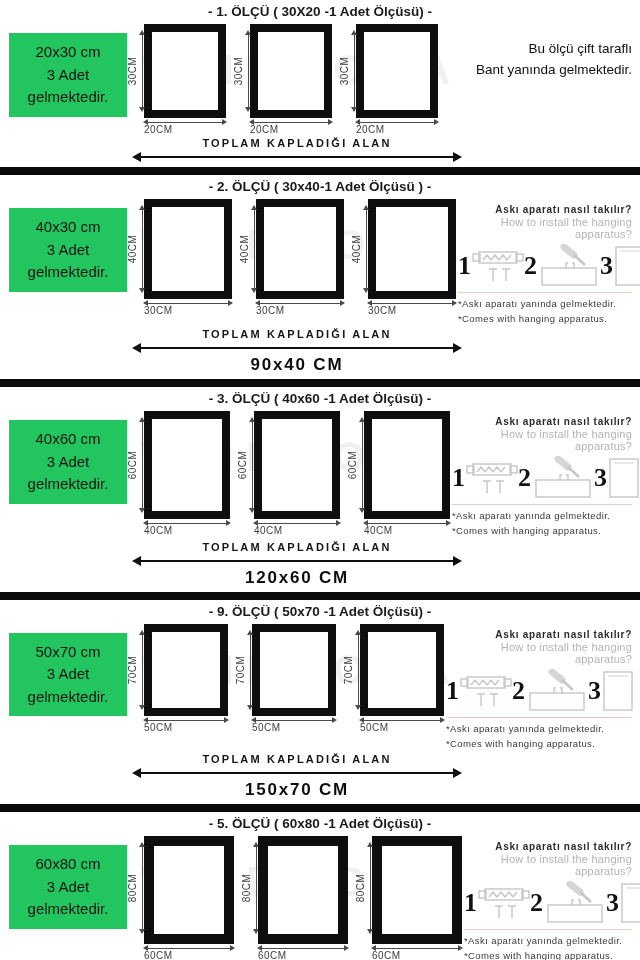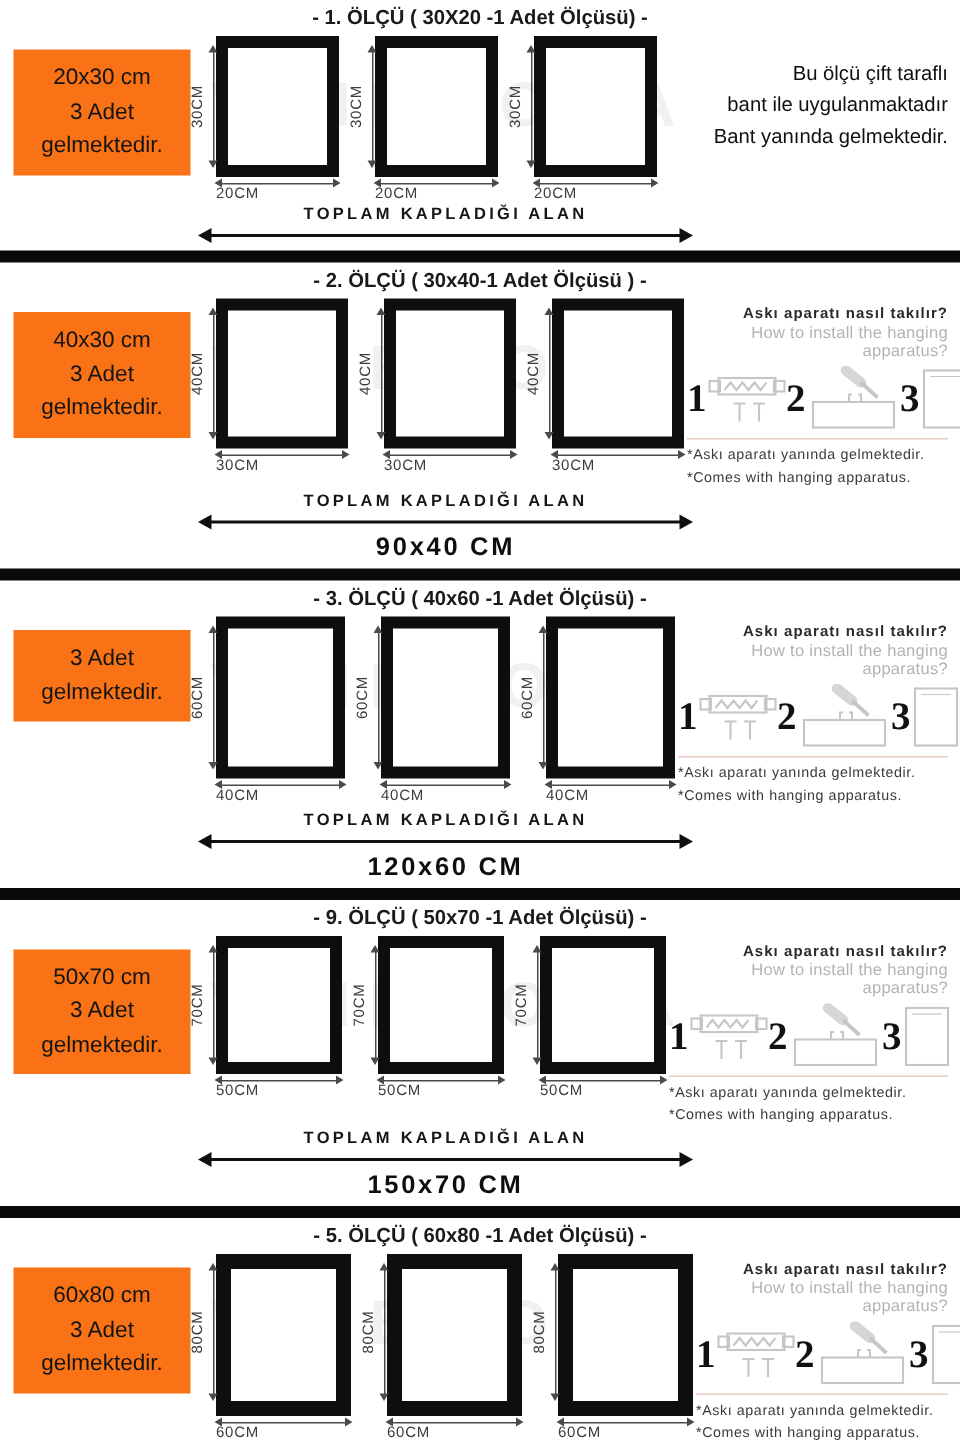--- a/index.html
+++ b/index.html
@@ -2,21 +2,21 @@
 <html><head>
 <meta charset="utf-8">
 <style>
   html,body{margin:0;padding:0;background:#fff;}
   body{width:640px;font-family:"Liberation Sans",sans-serif;color:#161616;-webkit-font-smoothing:antialiased;}
   .section{position:relative;overflow:hidden;}
   .wm{position:absolute;left:100px;top:46px;font-size:42px;font-weight:700;letter-spacing:12px;color:#000;opacity:0.05;white-space:nowrap;z-index:0;}
   .sec-title{position:relative;z-index:1;text-align:center;font-size:13.5px;font-weight:700;padding:4px 18px 2px;color:#1a1a1a;}
   .row{position:relative;z-index:1;display:flex;align-items:flex-start;padding:0 6px;}
   .badge-col{width:124px;flex:none;display:flex;justify-content:center;}
-  .badge{background:#f97316;width:110px;padding:8px 4px;margin-top:12px;text-align:center;font-size:15px;line-height:1.5;color:#141414;}
+  .badge{background:#22c55e;width:110px;padding:8px 4px;margin-top:12px;text-align:center;font-size:15px;line-height:1.5;color:#141414;}
   .frames{display:flex;gap:10px;flex:none;margin-top:3px;}
   .frame-unit{display:flex;}
   .vdim{width:14px;flex:none;position:relative;margin-top:8px;height:var(--fh);}
   .vdim .line{position:absolute;right:1px;top:2px;bottom:2px;width:1px;background:#4a4a4a;}
   .vdim .line::before{content:"";position:absolute;top:-4px;left:-3px;border:3.5px solid transparent;border-top:none;border-bottom:5px solid #4a4a4a;}
   .vdim .line::after{content:"";position:absolute;bottom:-4px;left:-3px;border:3.5px solid transparent;border-bottom:none;border-top:5px solid #4a4a4a;}
   .vlbl{position:absolute;top:50%;left:calc(50% - 5px);transform:translate(-50%,-50%) rotate(-90deg);font-size:10px;color:#3d3d3d;letter-spacing:0.5px;white-space:nowrap;}
   .fcol{display:flex;flex-direction:column;}
   .frame{width:var(--fw);height:var(--fh);border:var(--bw,8px) solid #0e0e0e;background:#fff;}
   .hdim{position:relative;height:16px;margin-top:1px;width:calc(var(--fw) + var(--bw,8px)*2);}
@@ -100,21 +100,20 @@
         <div class="hdim">
               <i class="line"></i>
               <span class="hlbl">20CM</span>
             </div>
           </div>
       </div>
     </div>
     <div class="right-col">
       <div class="tape">
         <div>Bu ölçü çift taraflı</div>
-        <div>bant ile uygulanmaktadır</div>
         <div>Bant yanında gelmektedir.</div>
       </div>
     </div>
   </div>
   <div class="total">
     <div class="total-label">TOPLAM KAPLADIĞI ALAN</div>
     <div class="tarrow">
         <i class="tline"></i>
       </div>
   </div>
@@ -226,20 +225,21 @@
   </div>
 </section>
 <div class="divider"></div>
 
 <section class="section s3">
   <div class="wm">EVİNEMODA</div>
   <div class="sec-title">- 3. ÖLÇÜ ( 40x60 -1 Adet Ölçüsü) -</div>
   <div class="row">
     <div class="badge-col">
       <div class="badge">
+        <div>40x60 cm</div>
         <div>3 Adet</div>
         <div>gelmektedir.</div>
       </div>
     </div>
     <div class="frames">
       <div class="frame-unit">
         <div class="vdim">
             <i class="line"></i>
             <span class="vlbl">60CM</span>
           </div>

